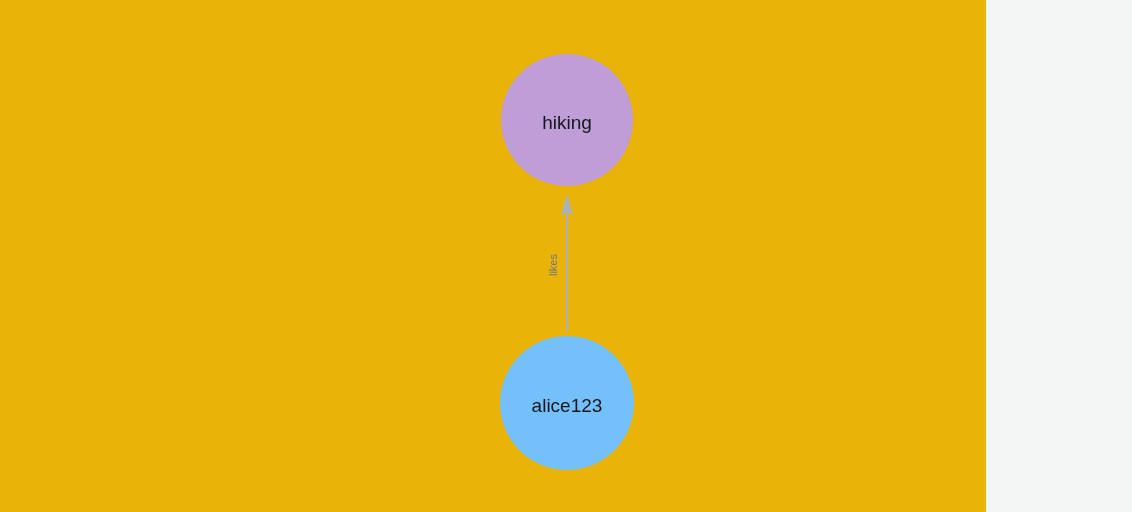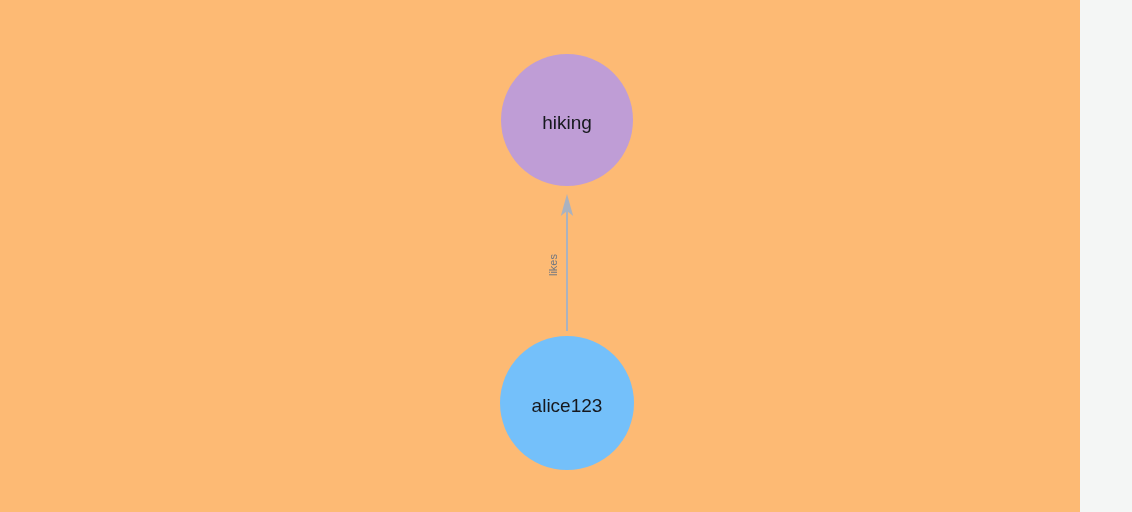--- a/index.html
+++ b/index.html
@@ -50,21 +50,21 @@
     stroke: none;
   }
   .edge-line {
     stroke-width: 2;
     stroke-linecap: butt;
   }
 </style>
 </head>
 <body style="background: rgb(244, 246, 245); width: 1132px; height: 512px;">
 
-<div id="graph-canvas" style="width: 1080px; height: 512px; background: #fdba74;">
+<div id="graph-canvas" style="width: 986px; height: 512px; background: #eab308;">
   <svg class="graph-svg" viewBox="0 0 1132 512" xmlns="http://www.w3.org/2000/svg" style="width: 1132px; height: 512px;">
 
      hiking --&gt;
     <g>
       <line class="edge-line" x1="567" x2="567" y1="331" y2="211" stroke="#aab2c0"></line>
       <line class="edge-line" x1="567" x2="567" y1="331" y2="211" stroke="#aab2c0"></line>
       <polygon points="567,194 573.2,216 567,211 560.8,216" fill="#aab2c0"></polygon>
       <text class="edge-label" x="553" y="265" transform="rotate(-90 553 265)" fill="#6e7681">likes</text>
     </g>
 

